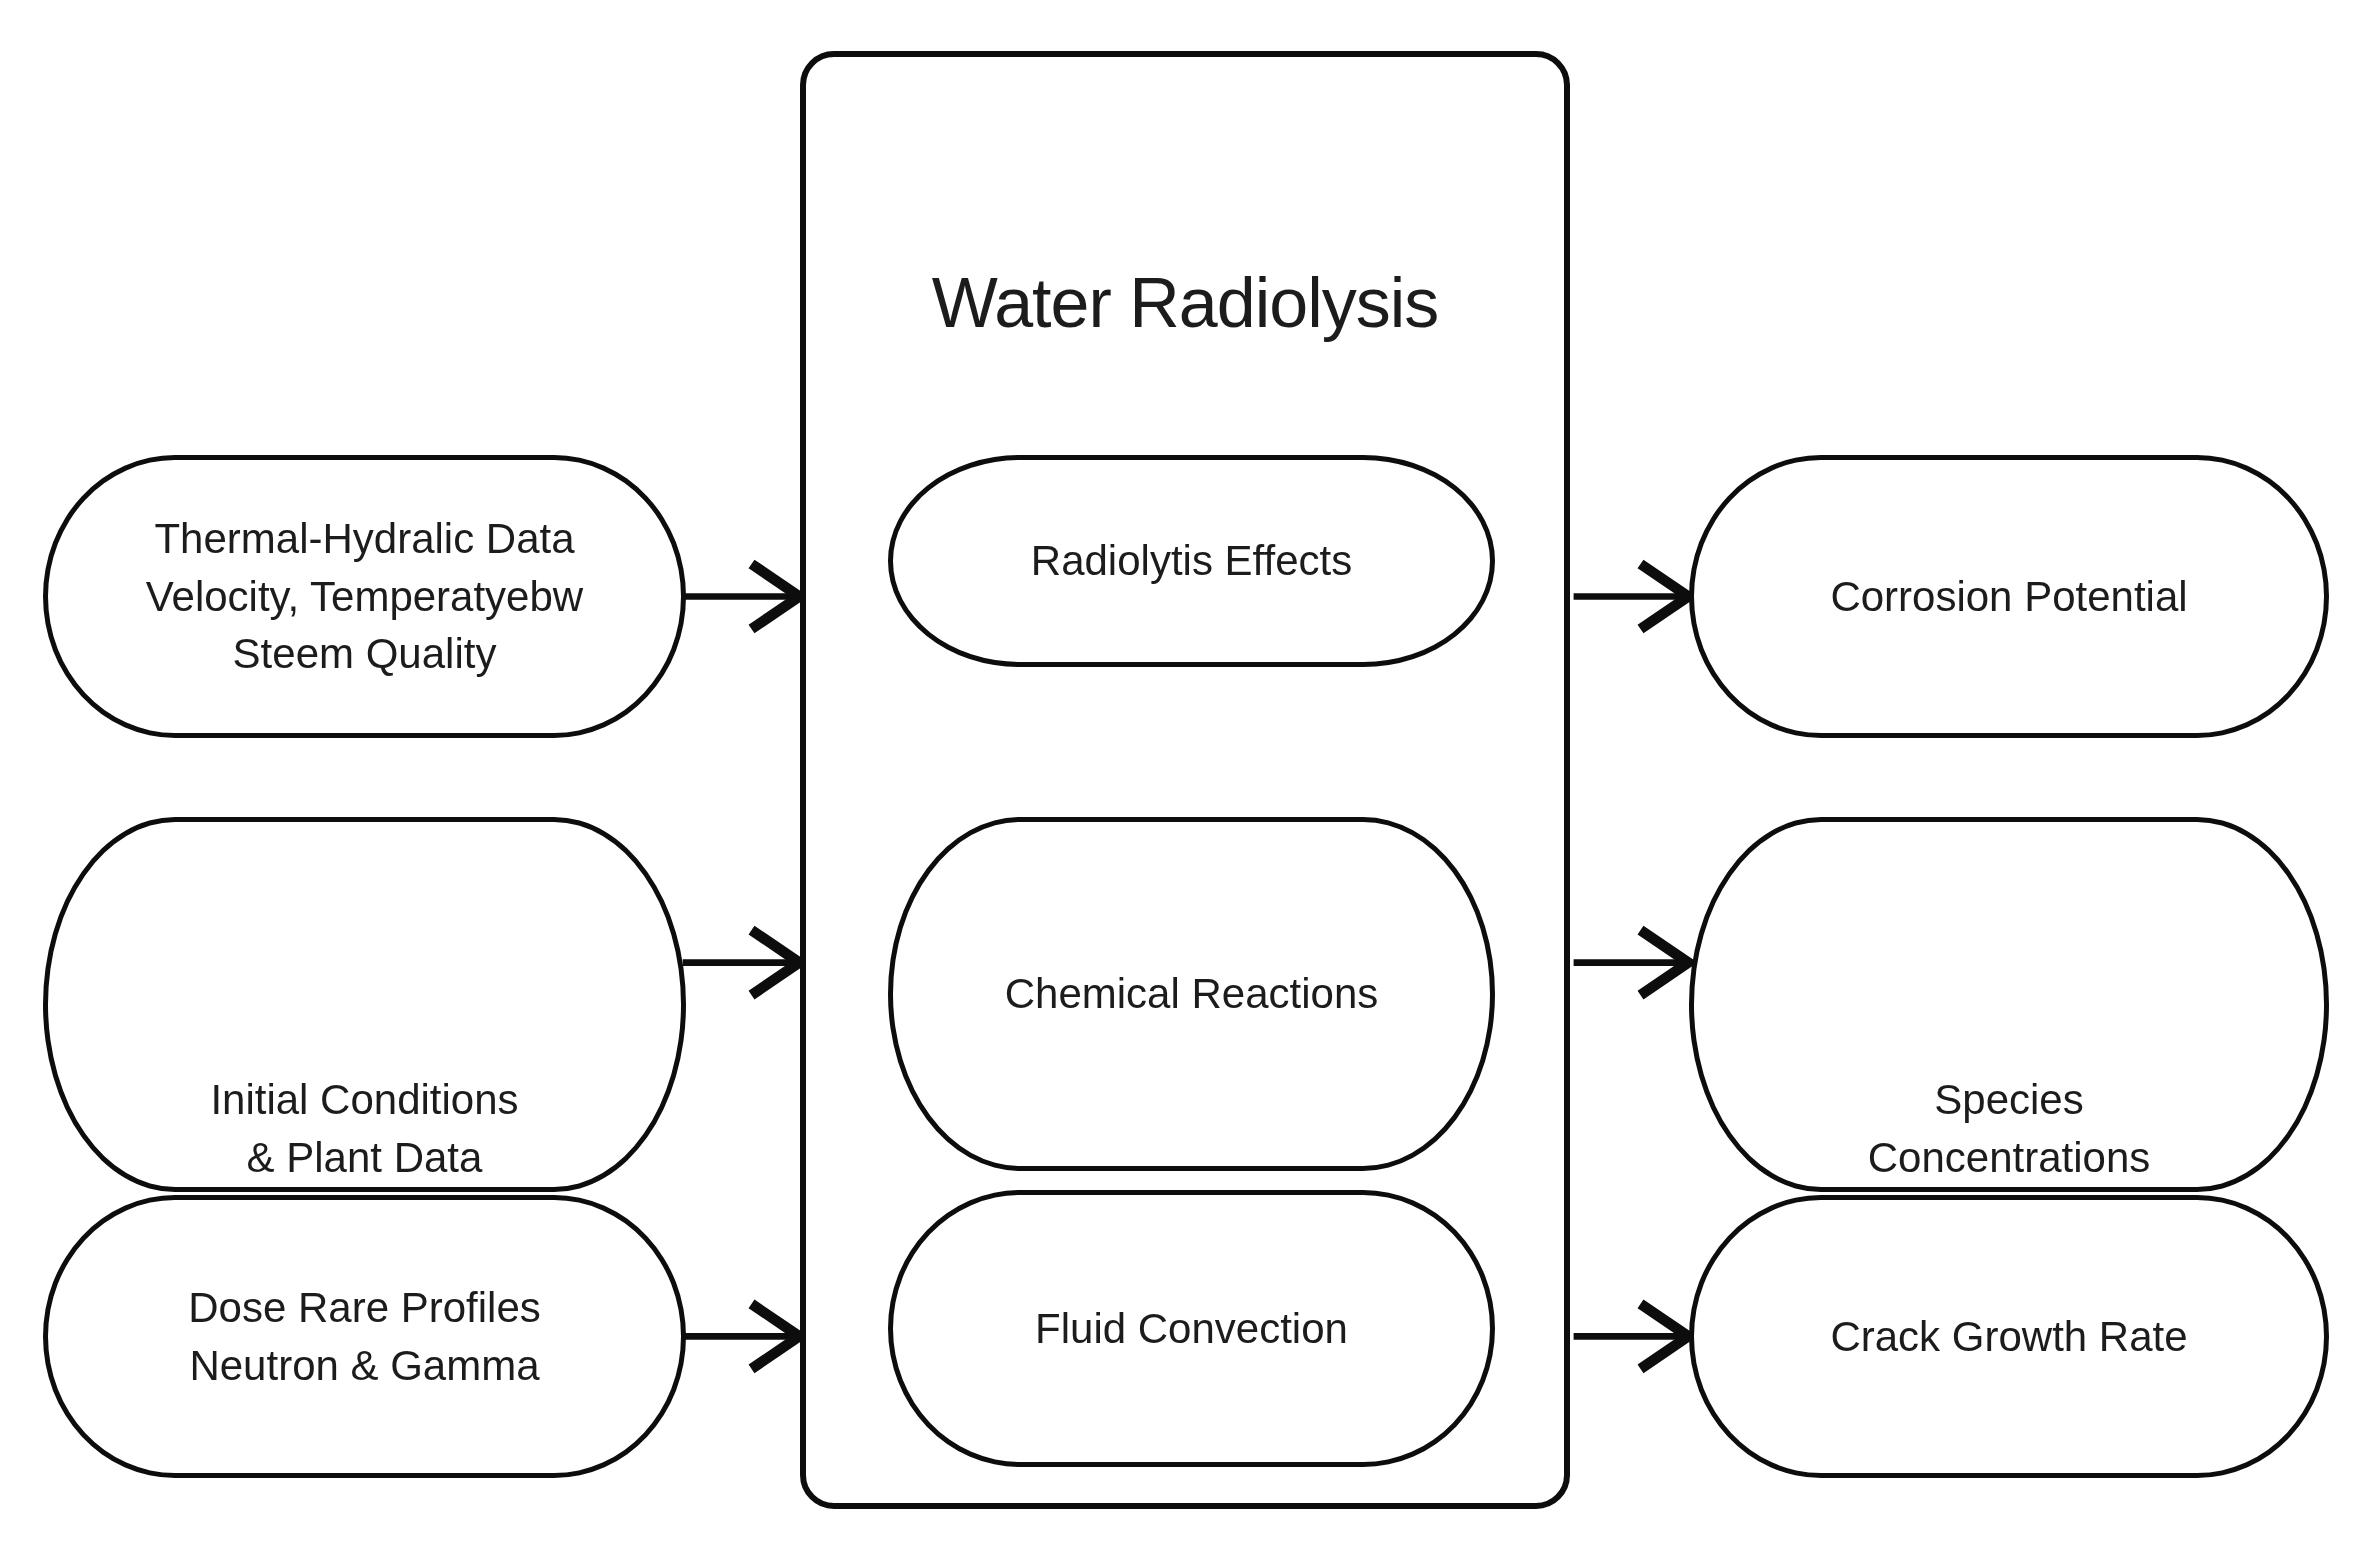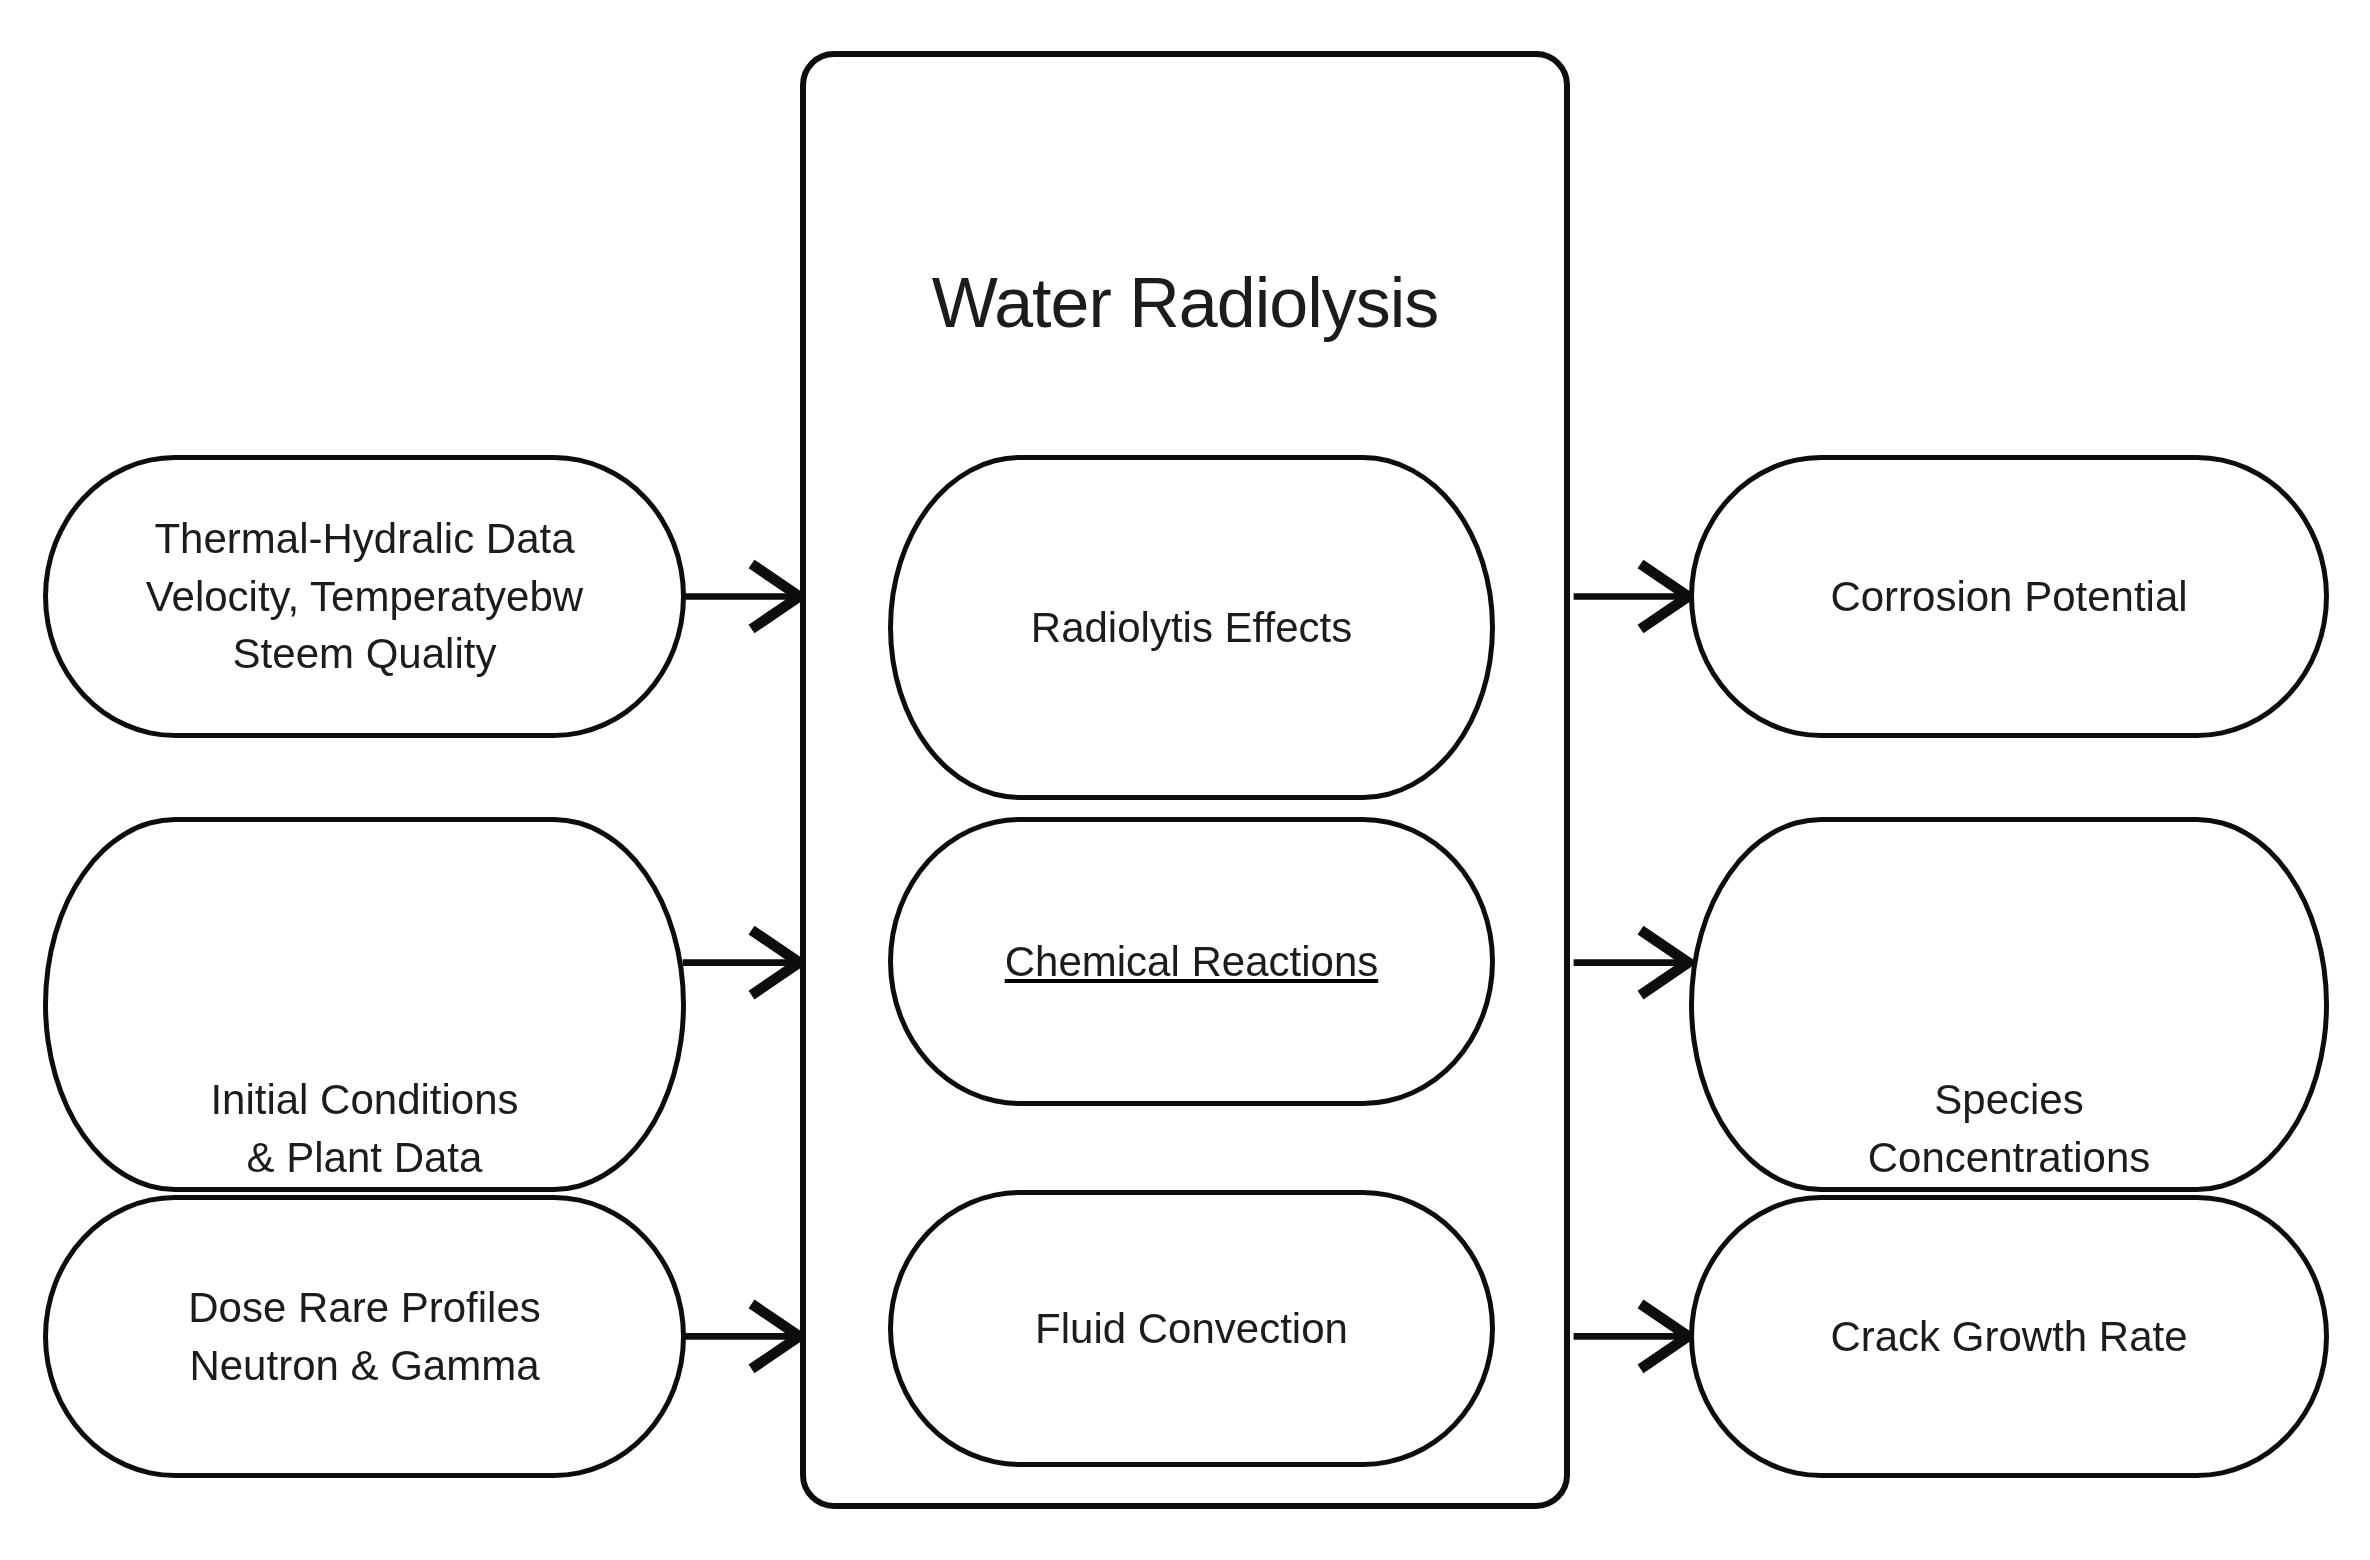--- a/index.html
+++ b/index.html
@@ -75,22 +75,22 @@
     left: 0;
     right: 0;
     top: 206px;
     text-align: center;
     font-size: 70px;
     letter-spacing: -1px;
     color: #1c1c1c;
   }
   
   .inner { left: 82px; width: 607px; }
-  .irow1 { top: 398px;  height: 345px; }
-  .irow2 { top: 760px;  height: 289px; text-decoration: underline; }
+  .irow1 { top: 398px;  height: 212px; }
+  .irow2 { top: 760px;  height: 354px; }
   .irow3 { top: 1133px; height: 277px; }
 </style>
 </head>
 <body>
 
 <div class="canvas">
 
   <svg class="arrows-layer" width="2371" height="1561" viewBox="0 0 2480 1633">
     <g class="arrow">
       <line class="shaft" x1="714" y1="624" x2="830" y2="624"></line>

